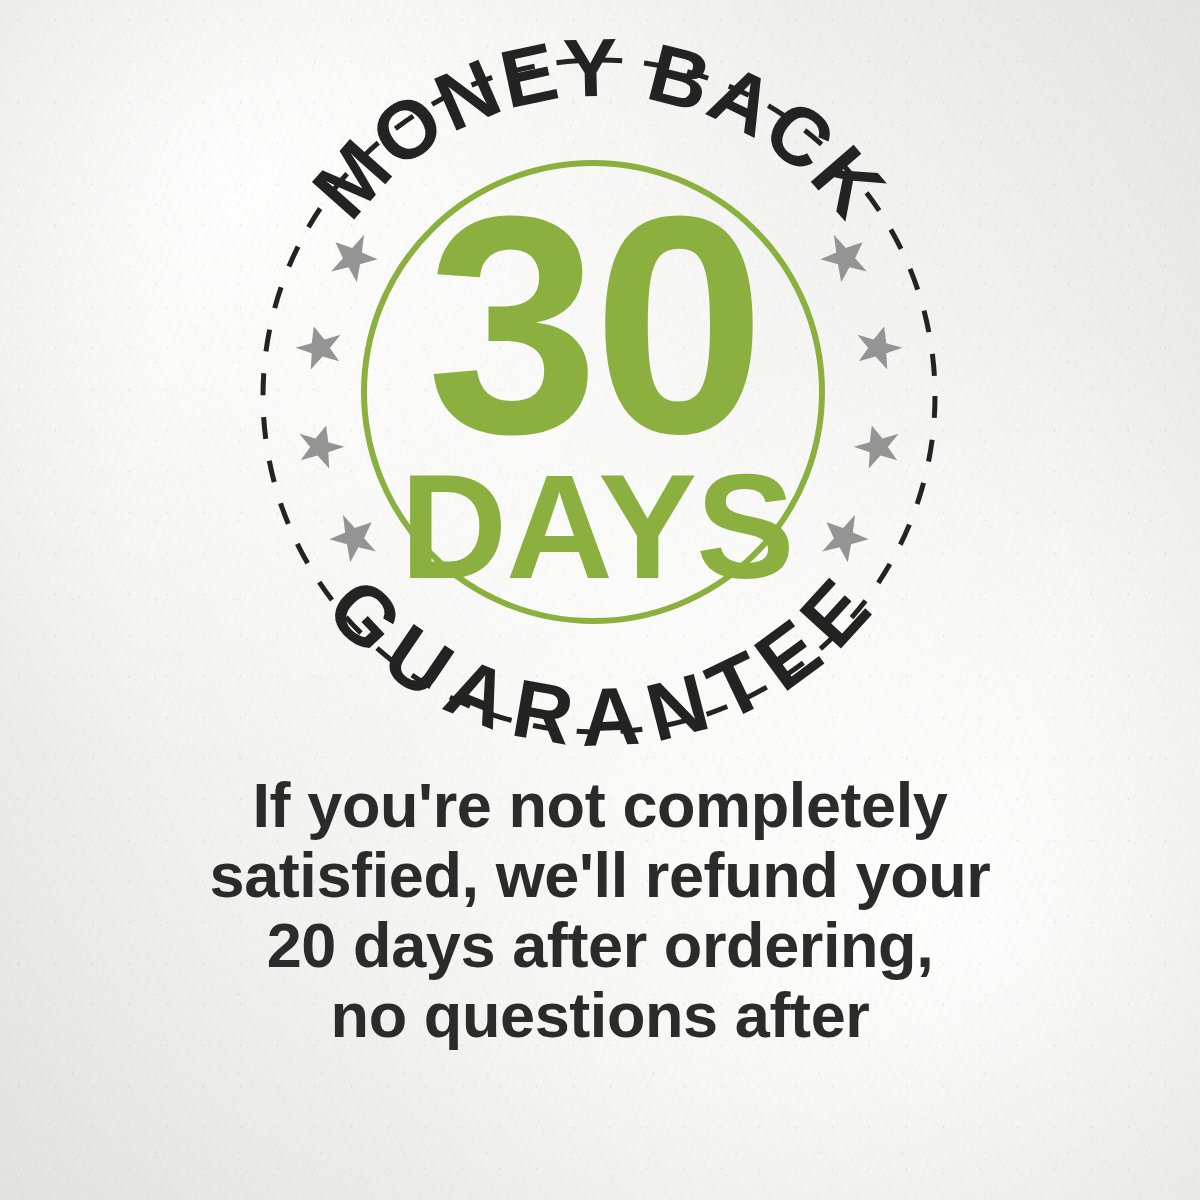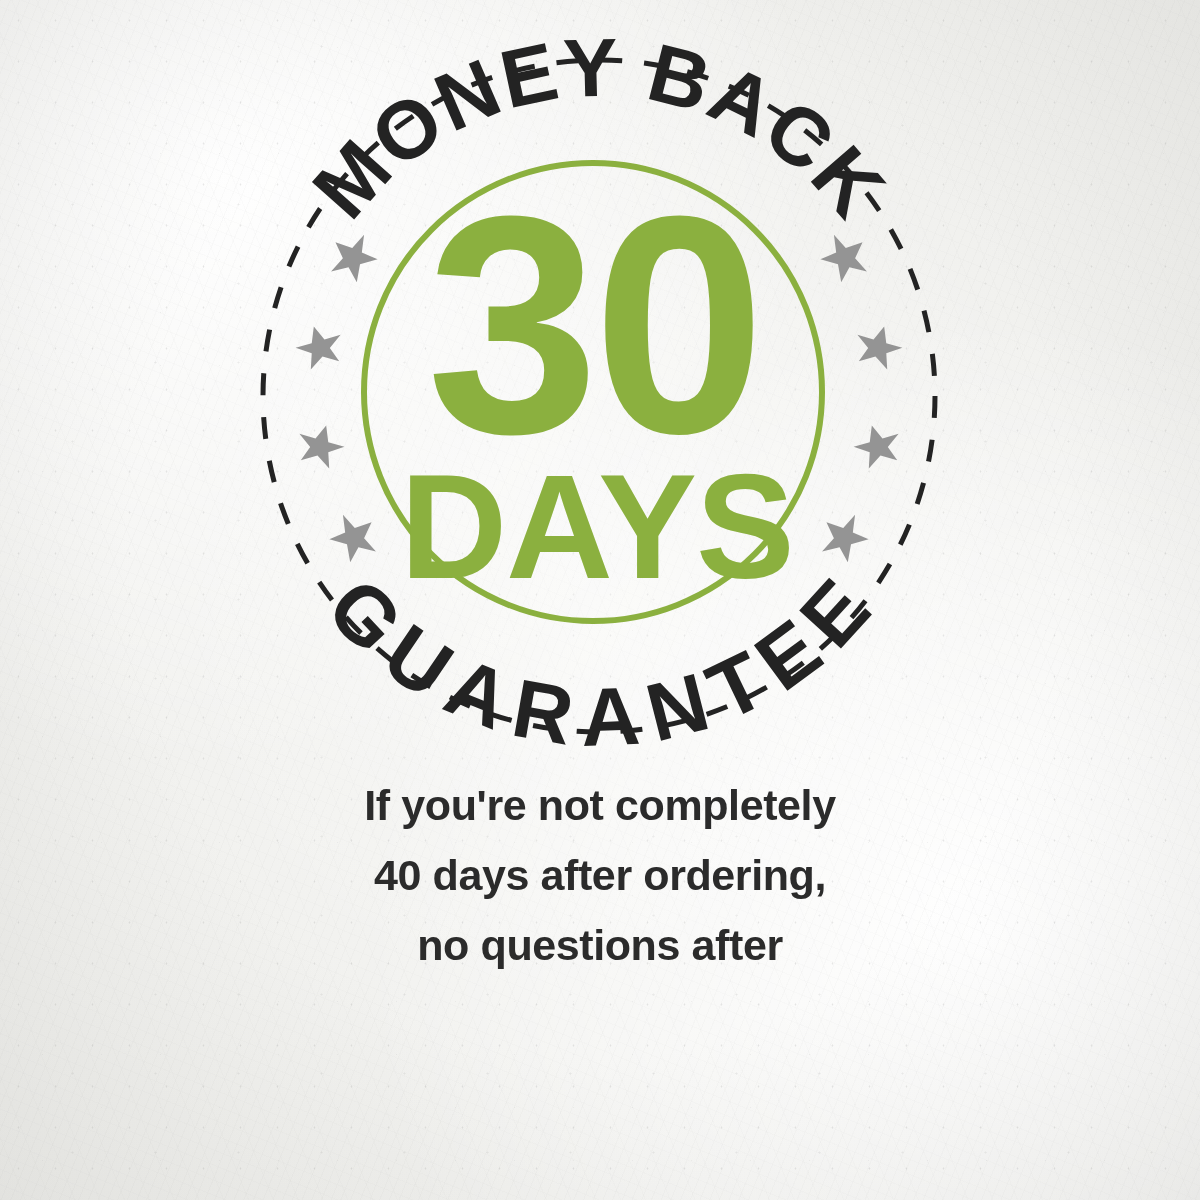--- a/index.html
+++ b/index.html
@@ -58,21 +58,21 @@
 
   
   #promise {
     position:absolute;
     left:0; top:770px;
     width:1200px;
     text-align:center;
     color:#2b2b2b;
     font-family:"Liberation Sans", sans-serif;
     font-weight:700;
-    font-size:43px;
+    font-size:63px;
     line-height:70px;
     letter-spacing:-0.4px;
   }
   #promise .ln { display:block; white-space:nowrap; }
 </style>
 </head>
 <body>
 
 <div id="stage">
 
@@ -131,17 +131,18 @@
       </text>
 
       <text x="593" y="432" text-anchor="middle" font-family="'Liberation Sans Narrow','Liberation Sans', sans-serif" font-weight="700" font-size="310" fill="#8bb03f" transform="translate(0,0) scale(1,1)" style="letter-spacing:-6px">30</text>
 
       <text x="597" y="578" text-anchor="middle" font-family="'Liberation Sans Narrow','Liberation Sans', sans-serif" font-weight="700" font-size="148" fill="#8bb03f" style="letter-spacing:-1px">DAYS</text>
     </svg>
   </div>
 
   <div id="promise">
     <span class="ln">If you're not completely</span>
-    <span class="ln">40 days after ordering,</span>
+    <span class="ln">satisfied, we'll refund your</span>
+    <span class="ln">20 days after ordering,</span>
     <span class="ln">no questions after</span>
   </div>
 
 </div>
 
 </body></html>

